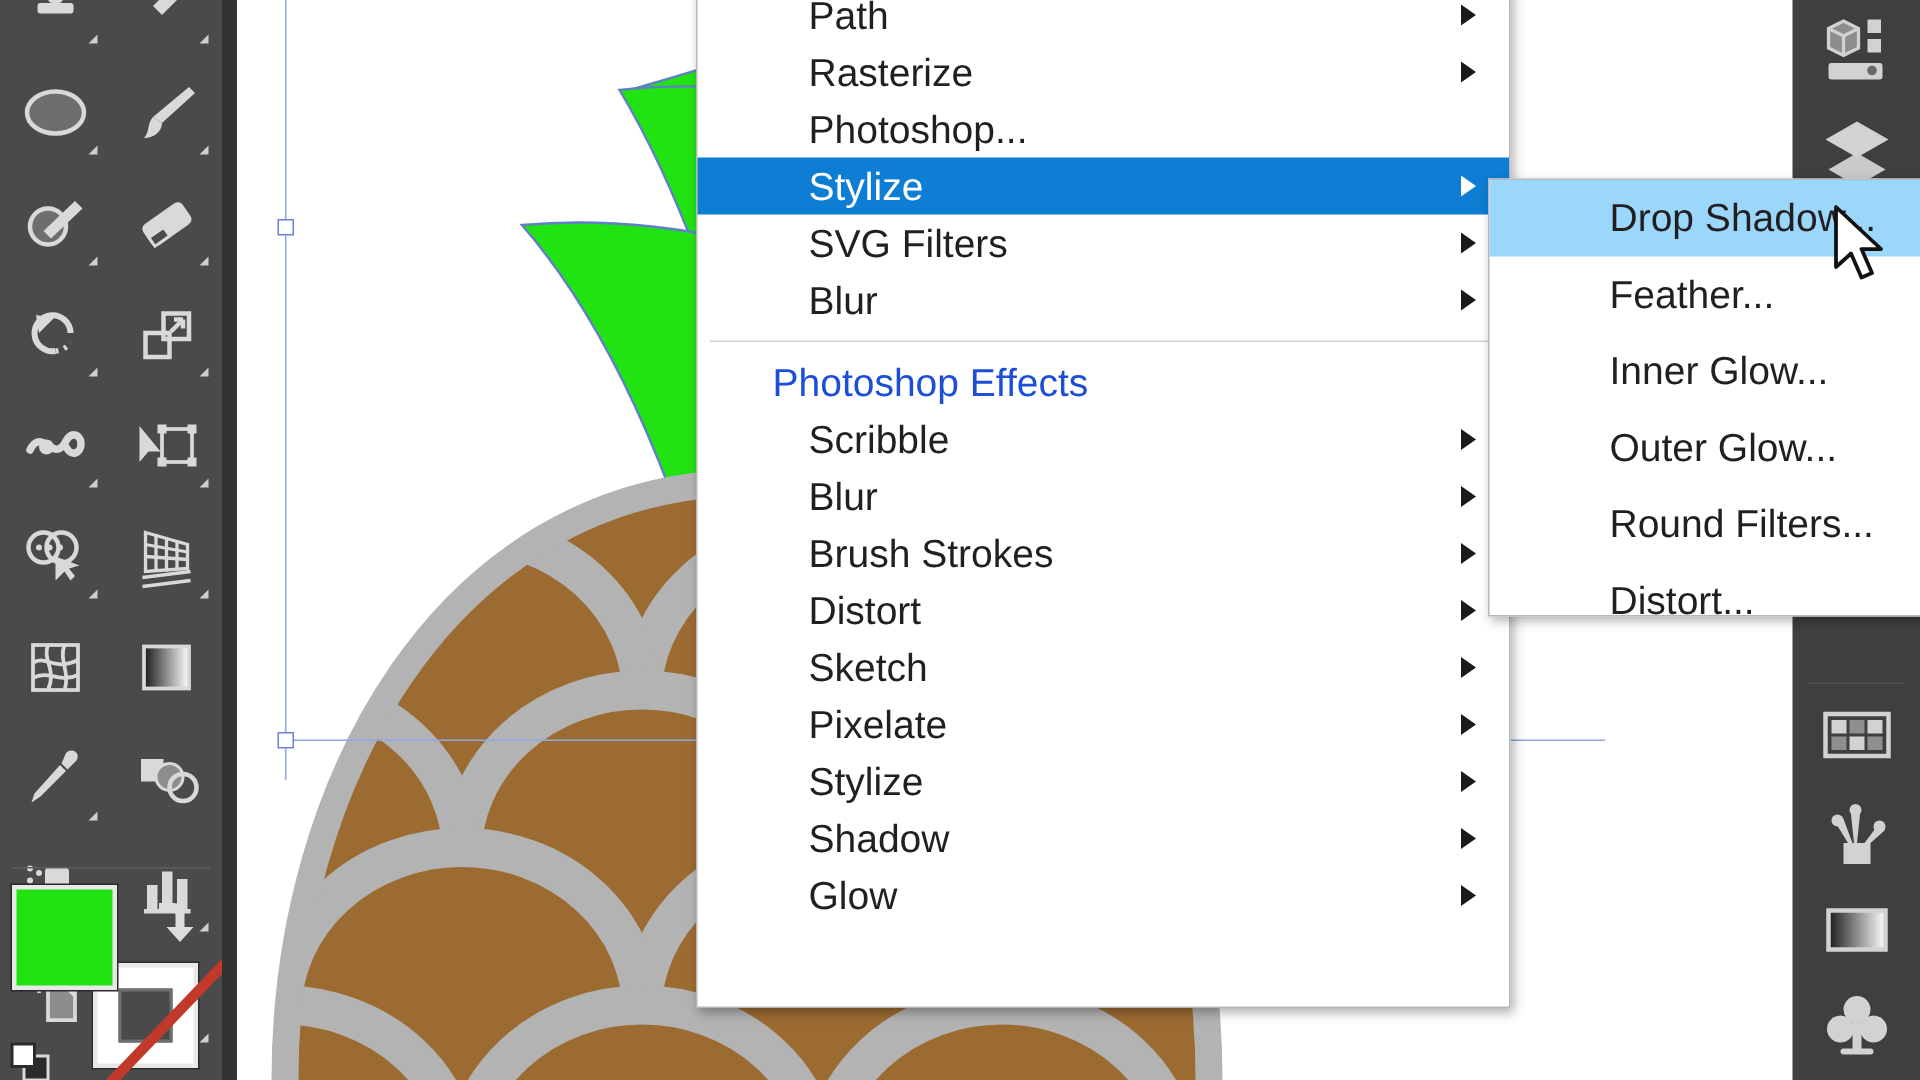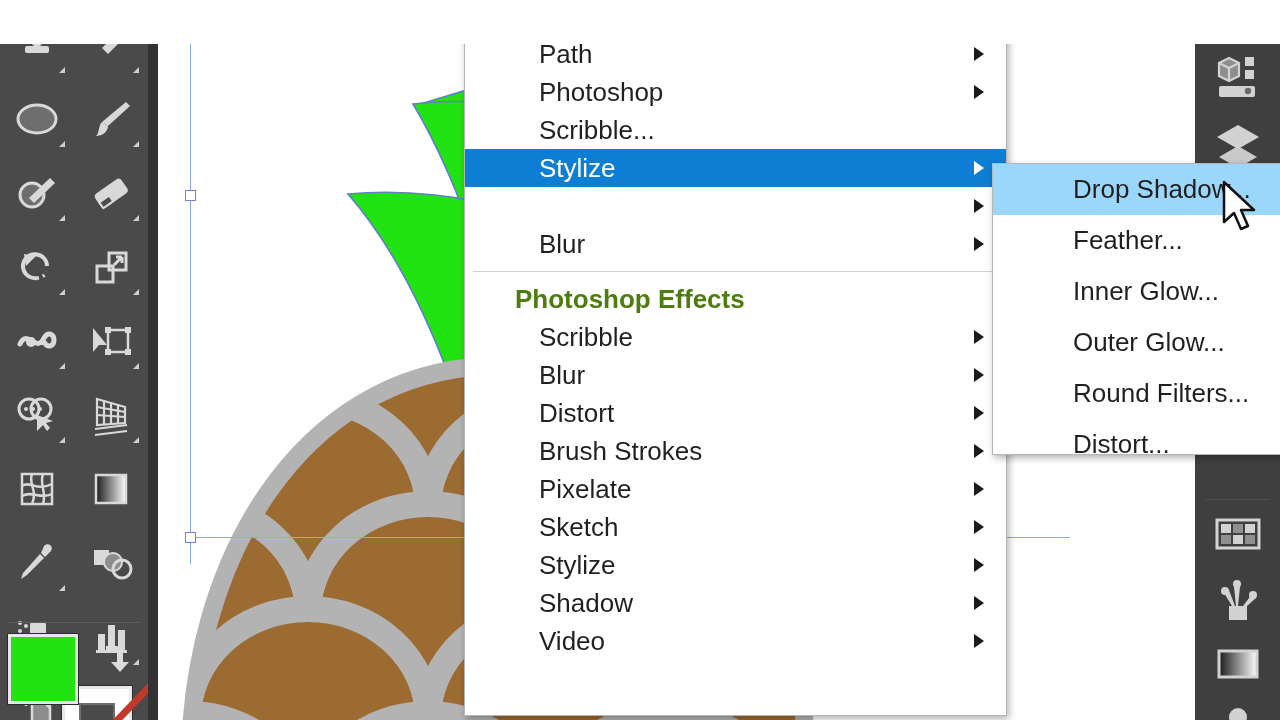--- a/index.html
+++ b/index.html
@@ -1,21 +1,21 @@
 <!DOCTYPE html>
 <html><head>
 <meta charset="utf-8">
 <style>
   html,body{margin:0;padding:0;}
   body{
     width:1280px;height:720px;overflow:hidden;
     font-family:"Liberation Sans","DejaVu Sans",sans-serif;
     background:#ffffff;position:relative;
   }
-  #app{position:absolute;inset:0;overflow:hidden;margin-top:44px;}
+  #app{position:absolute;inset:0;overflow:hidden;}
 
   
   .canvas{
     position:absolute;left:158px;top:0;right:0;bottom:0;
     background:#ffffff;overflow:hidden;
   }
   .art{
     position:absolute;left:0;top:0;width:1000px;height:720px;
   }
   .art svg{display:block;}
@@ -102,21 +102,21 @@
 
   .mi{
     position:relative;height:38px;line-height:38px;
     font-size:26px;color:#231f20;white-space:nowrap;
     padding-left:74px;box-sizing:border-box;
     font-family:"Liberation Sans","DejaVu Sans",sans-serif;
   }
   #stylize-submenu .mi{padding-left:80px;height:51px;line-height:51px;}
   .mi.sel{background:#0d7ed4;color:#ffffff;}
   .mi.sel2{background:#9ad7fa;color:#231f20;}
-  .mi.hdr{color:#4d7c0f;padding-left:50px;font-weight:bold;}
+  .mi.hdr{color:#1d4ed8;padding-left:50px;}
   .mi .arr{
     position:absolute;right:22px;top:50%;margin-top:-7px;
     width:0;height:0;border-top:7px solid transparent;
     border-bottom:7px solid transparent;border-left:10px solid #1a1a1a;
   }
   .mi.sel .arr{border-left-color:#ffffff;}
   .msep{height:1px;background:#d2d2d2;margin:8px 6px 8px 8px;}
 
   
   .cursor{position:absolute;left:1222px;top:136px;pointer-events:none;}
@@ -559,36 +559,36 @@
             <circle cx="37" cy="27" r="9"></circle>
         <rect x="23" y="22" width="6" height="20"></rect>
             <rect x="15" y="40" width="22" height="4" rx="2"></rect>
           </g>
         </svg>
     </div>
   </div>
 
   <div class="menu" id="effect-menu">
       <div class="mi"><span>Path</span><span class="arr"></span></div>
-      <div class="mi"><span>Photoshop</span><span class="arr"></span></div>
-      <div class="mi"><span>Scribble...</span></div>
+      <div class="mi"><span>Rasterize</span><span class="arr"></span></div>
+      <div class="mi"><span>Photoshop...</span></div>
       <div class="mi sel"><span>Stylize</span><span class="arr"></span></div>
-      <div class="mi"><span class="arr"></span></div>
+      <div class="mi"><span>SVG Filters</span><span class="arr"></span></div>
       <div class="mi"><span>Blur</span><span class="arr"></span></div>
       <div class="msep"></div>
       <div class="mi hdr"><span>Photoshop Effects</span></div>
       <div class="mi"><span>Scribble</span><span class="arr"></span></div>
       <div class="mi"><span>Blur</span><span class="arr"></span></div>
+      <div class="mi"><span>Brush Strokes</span><span class="arr"></span></div>
       <div class="mi"><span>Distort</span><span class="arr"></span></div>
-      <div class="mi"><span>Brush Strokes</span><span class="arr"></span></div>
+      <div class="mi"><span>Sketch</span><span class="arr"></span></div>
       <div class="mi"><span>Pixelate</span><span class="arr"></span></div>
-      <div class="mi"><span>Sketch</span><span class="arr"></span></div>
       <div class="mi"><span>Stylize</span><span class="arr"></span></div>
       <div class="mi"><span>Shadow</span><span class="arr"></span></div>
-      <div class="mi"><span>Video</span><span class="arr"></span></div>
+      <div class="mi"><span>Glow</span><span class="arr"></span></div>
     </div>
 
   <div class="menu" id="stylize-submenu">
       <div class="mi sel2"><span>Drop Shadow...</span></div>
       <div class="mi"><span>Feather...</span></div>
       <div class="mi"><span>Inner Glow...</span></div>
       <div class="mi"><span>Outer Glow...</span></div>
       <div class="mi"><span>Round Filters...</span></div>
       <div class="mi"><span>Distort...</span></div>
     </div>

